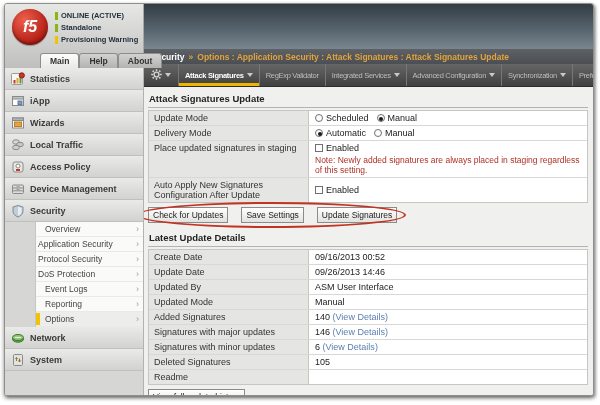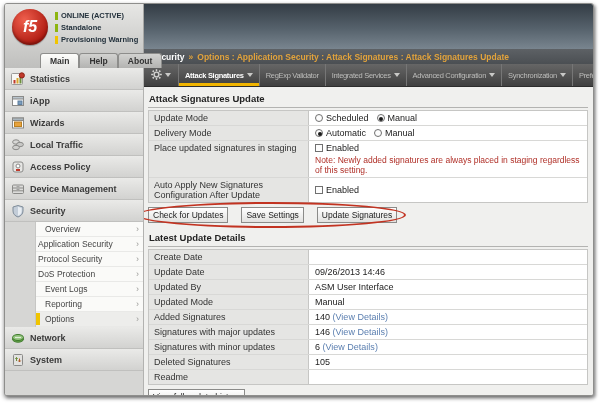--- a/index.html
+++ b/index.html
@@ -377,20 +377,21 @@
         <button class="btn">Save Settings</button>
         <button class="btn">Update Signatures</button>
       </div>
 
     <div class="details-block">
       <div class="section-title">Latest Update Details</div>
       <div class="kv-table details" id="details-table">
 
       <div class="kv-row">
             <div class="kv-label">Create Date</div>
+            <div class="kv-value detail-value"><span>09/16/2013 00:52</span></div>
           </div>
           <div class="kv-row">
             <div class="kv-label">Update Date</div>
             <div class="kv-value detail-value"><span>09/26/2013 14:46</span></div>
           </div>
           <div class="kv-row">
             <div class="kv-label">Updated By</div>
             <div class="kv-value detail-value"><span>ASM User Interface</span></div>
           </div>
           <div class="kv-row">

